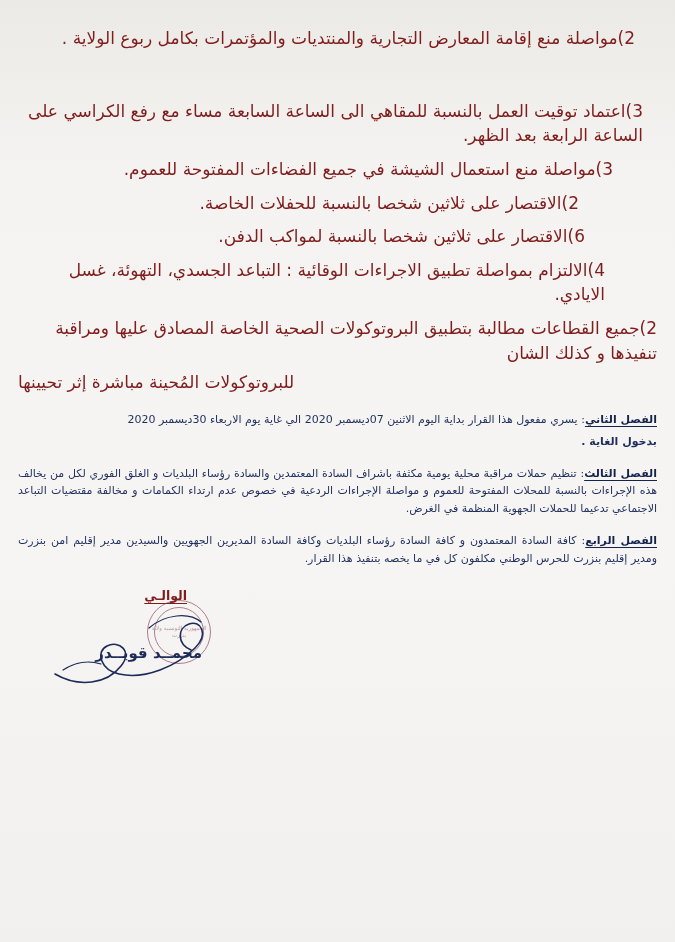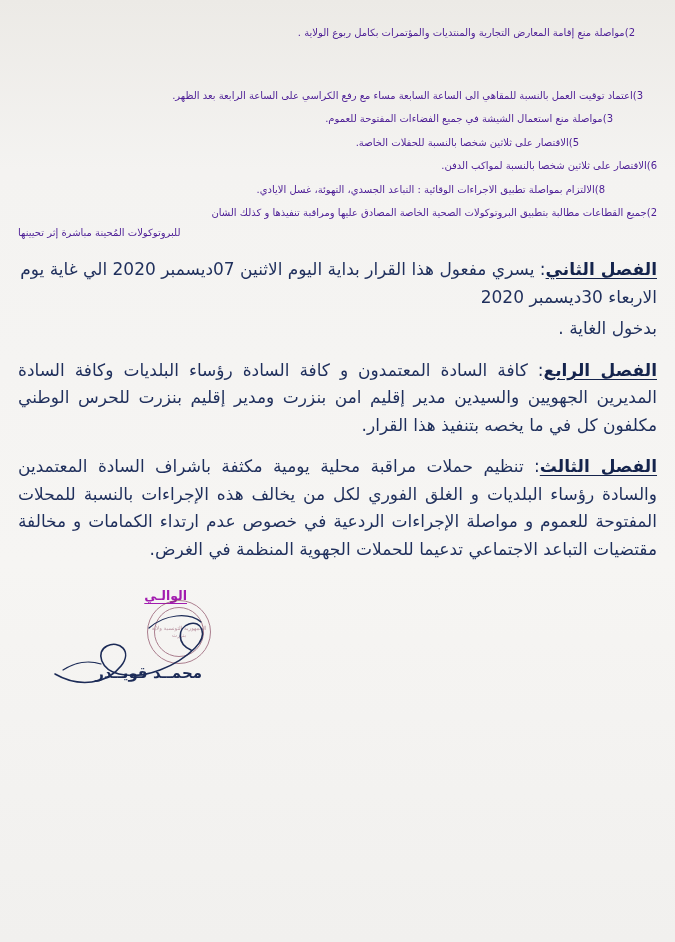--- a/index.html
+++ b/index.html
@@ -27,89 +27,88 @@
   .content {
     position: absolute;
     top: 26px;
     right: 18px;
     left: 18px;
     bottom: 0;
     direction: rtl;
     color: #1b2a55;
   }
   .line {
-    font-size: 10px;
+    font-size: 17px;
     line-height: 1.45;
-    color: #4c1d95;
+    color: #7f1d1d;
     margin: 0 0 9px 0;
     text-align: right;
     letter-spacing: 0;
   }
   .numbered {
     padding-left: 0;
   }
   .l2  { margin-right: 22px; }
   .l3  { margin-right: 14px; margin-top: 48px; }
   .l4  { margin-right: 44px; }
   .l5  { margin-right: 78px; }
-  .l6  { }
+  .l6  { margin-right: 72px; }
   .l7  { margin-right: 110px; }
   .l8  { margin-right: 52px; }
   .l9  { margin-right: 0px; }
   .l9b { margin-right: 0px; text-align: left; padding-right: 330px; margin-top: -4px;}
 
   .para {
-    font-size: 17px;
+    font-size: 11px;
     line-height: 1.62;
     color: #1f2f5c;
     margin: 0 0 4px 0;
     text-align: justify;
     text-justify: inter-word;
   }
   .block {
     margin-top: 14px;
     margin-bottom: 10px;
   }
   .heading-inline {
     font-weight: bold;
     text-decoration: underline;
     text-underline-offset: 3px;
     color: #15244d;
   }
   .sect2 { margin-top: 16px; }
   .sect2 .para { text-align: right; }
-  .cont-line { text-align: right; }
+  .cont-line { text-align: right; font-weight: bold; }
 
   .signature-area {
     position: absolute;
     top: 560px;
     right: 0;
     left: 0;
     height: 140px;
   }
   .wali-title {
     position: absolute;
     right: 470px;
     top: 2px;
     font-size: 12.5px;
     font-weight: bold;
-    color: #a21caf;
+    color: #7f1d1d;
     text-decoration: underline;
     text-underline-offset: 3px;
   }
   .signature-name {
     position: absolute;
     right: 455px;
     top: 58px;
     font-size: 15px;
     font-weight: bold;
     color: #1c2b57;
     letter-spacing: 2px;
     font-family: "DejaVu Sans", "Liberation Sans", sans-serif;
-    margin-top: 20px;
   }
   .sign-swirl {
     position: absolute;
     right: 418px;
     top: 18px;
     width: 190px;
     height: 96px;
     pointer-events: none;
   }
   .stamp {
@@ -146,45 +145,45 @@
 <body>
 
 <div class="page">
   <div class="paper"></div>
 
   <div class="content">
 
     <p class="line numbered l2">2)مواصلة منع إقامة المعارض التجارية والمنتديات والمؤتمرات بكامل ربوع الولاية .</p>
     <p class="line numbered l3">3)اعتماد توقيت العمل بالنسبة للمقاهي الى الساعة السابعة مساء مع رفع الكراسي على الساعة الرابعة بعد الظهر.</p>
     <p class="line numbered l4">3)مواصلة منع استعمال الشيشة في جميع الفضاءات المفتوحة للعموم.</p>
-    <p class="line numbered l5">5)الاقتصار على ثلاثين شخصا بالنسبة للحفلات الخاصة.</p>
+    <p class="line numbered l5">2)الاقتصار على ثلاثين شخصا بالنسبة للحفلات الخاصة.</p>
     <p class="line numbered l6">6)الاقتصار على ثلاثين شخصا بالنسبة لمواكب الدفن.</p>
-    <p class="line numbered l8">8)الالتزام بمواصلة تطبيق الاجراءات الوقائية : التباعد الجسدي، التهوئة، غسل الايادي.</p>
+    <p class="line numbered l8">4)الالتزام بمواصلة تطبيق الاجراءات الوقائية : التباعد الجسدي، التهوئة، غسل الايادي.</p>
     <p class="line numbered l9">2)جميع القطاعات مطالبة بتطبيق البروتوكولات الصحية الخاصة المصادق عليها ومراقبة تنفيذها و كذلك الشان</p>
     <p class="line numbered l9b">للبروتوكولات المُحينة مباشرة إثر تحيينها</p>
 
     <div class="block sect2">
       <p class="para">
         <span class="heading-inline">الفصل الثاني</span><span>:</span>
         <span>يسري مفعول هذا القرار بداية اليوم الاثنين 07ديسمبر 2020 الي غاية يوم الاربعاء 30ديسمبر 2020</span>
       </p>
       <p class="para cont-line">بدخول الغاية .</p>
     </div>
 
     <div class="block">
       <p class="para">
+        <span class="heading-inline">الفصل الثالث</span><span>:</span>
+        <span>تنظيم حملات مراقبة محلية يومية مكثفة باشراف السادة المعتمدين والسادة رؤساء البلديات و الغلق الفوري لكل من يخالف هذه الإجراءات بالنسبة للمحلات المفتوحة للعموم و مواصلة الإجراءات الردعية في خصوص عدم ارتداء الكمامات و مخالفة مقتضيات التباعد الاجتماعي تدعيما للحملات الجهوية المنظمة في الغرض.</span>
+      </p>
+    </div>
+
+    <div class="block">
+      <p class="para">
         <span class="heading-inline">الفصل الرابع</span><span>:</span>
         <span>كافة السادة المعتمدون و كافة السادة رؤساء البلديات وكافة السادة المديرين الجهويين والسيدين مدير إقليم امن بنزرت ومدير إقليم بنزرت للحرس الوطني مكلفون كل في ما يخصه بتنفيذ هذا القرار.</span>
-      </p>
-    </div>
-
-    <div class="block">
-      <p class="para">
-        <span class="heading-inline">الفصل الثالث</span><span>:</span>
-        <span>تنظيم حملات مراقبة محلية يومية مكثفة باشراف السادة المعتمدين والسادة رؤساء البلديات و الغلق الفوري لكل من يخالف هذه الإجراءات بالنسبة للمحلات المفتوحة للعموم و مواصلة الإجراءات الردعية في خصوص عدم ارتداء الكمامات و مخالفة مقتضيات التباعد الاجتماعي تدعيما للحملات الجهوية المنظمة في الغرض.</span>
       </p>
     </div>
 
     <div class="signature-area">
       <div class="wali-title">الوالـي</div>
 
       <div class="stamp">
         <div class="stamp-text">الجمهورية التونسية ولاية بنزرت</div>
       </div>
 

